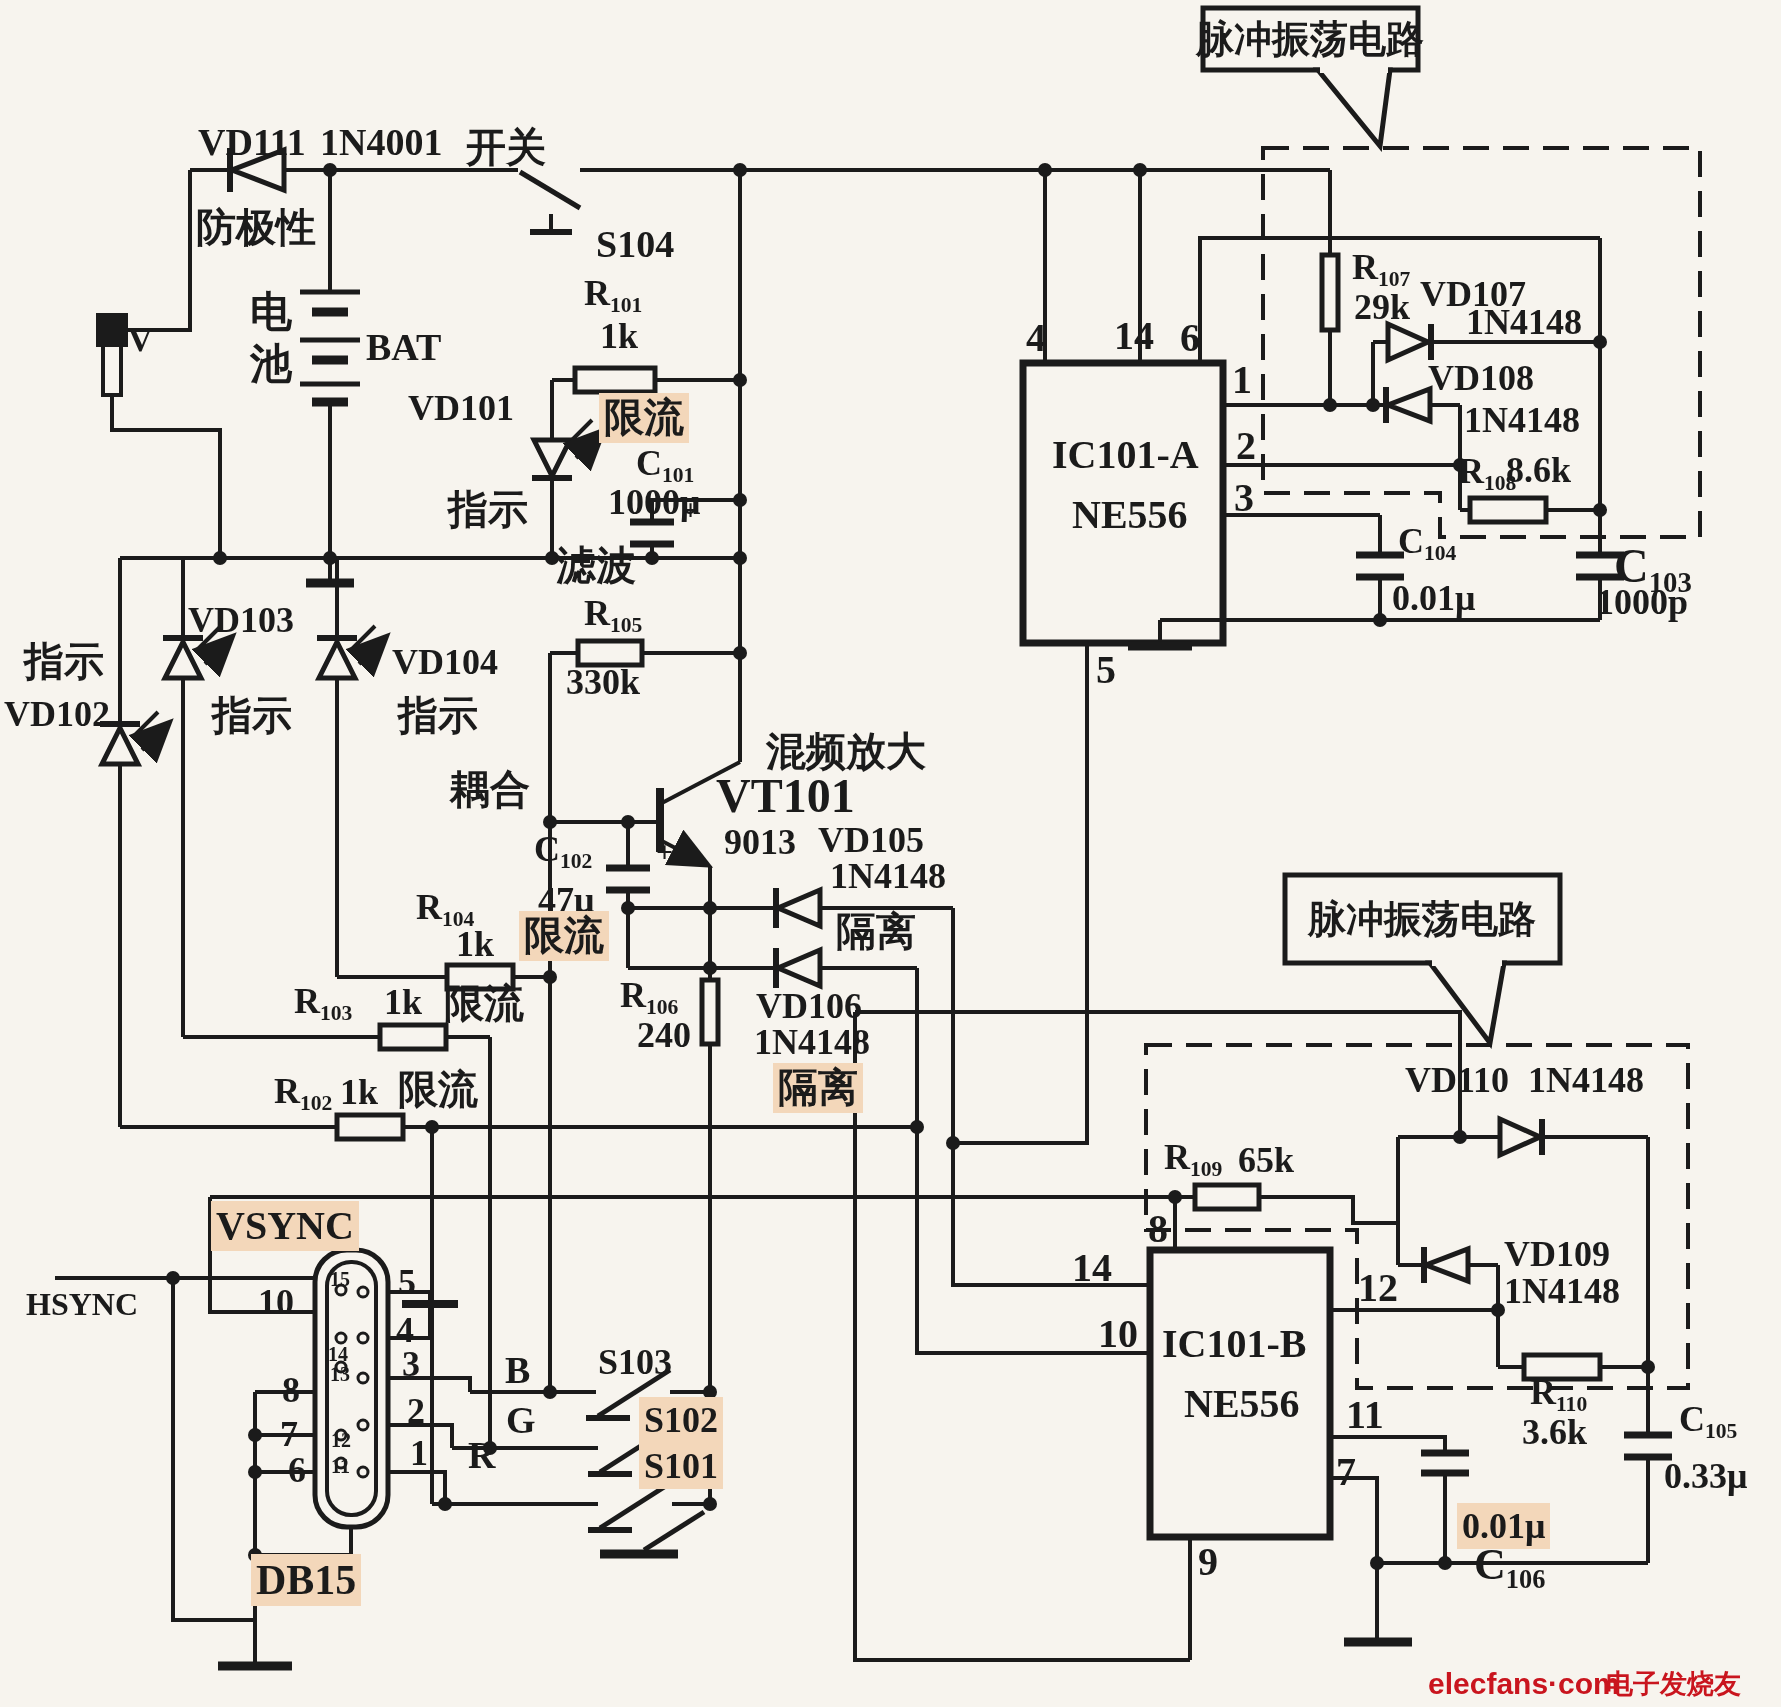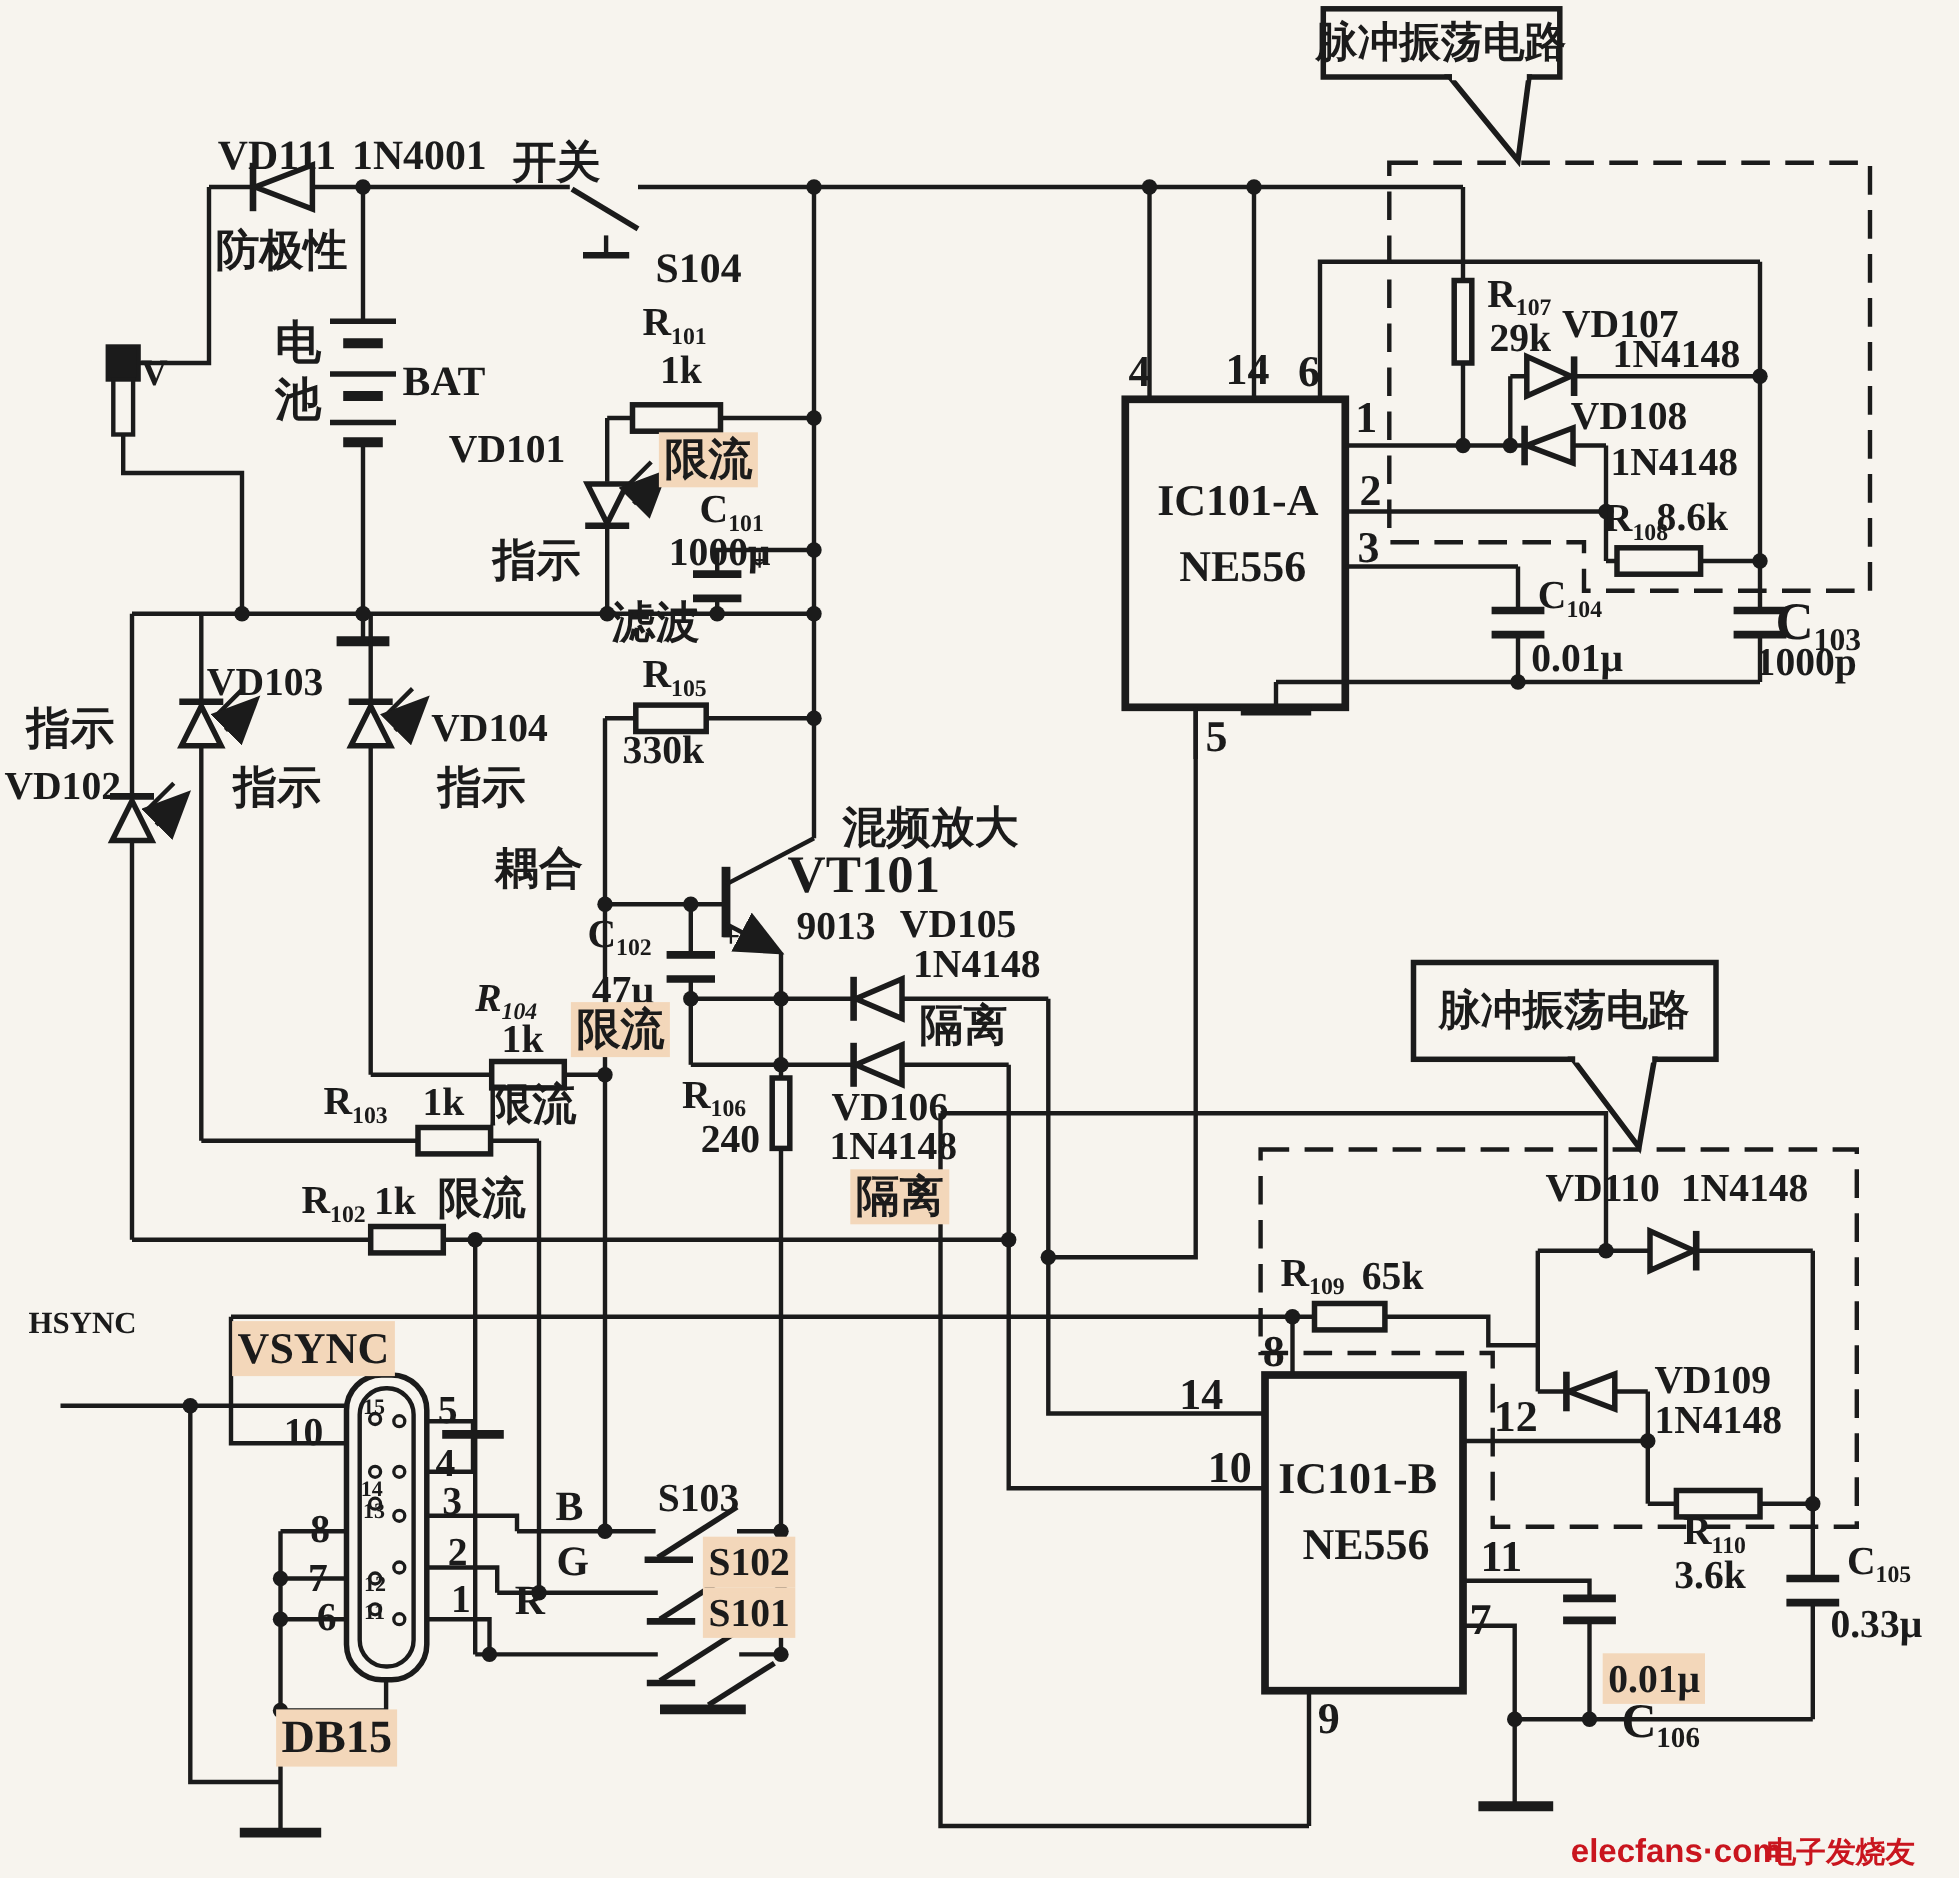--- a/index.html
+++ b/index.html
@@ -391,34 +391,34 @@
       <div class="label" style="left: 766px; top: 752px; font-size: 40px;"><span>混频放大</span></div>
       <div class="label" style="left: 716px; top: 796px; font-size: 48px;"><span>VT101</span></div>
       <div class="label" style="left: 724px; top: 842px; font-size: 36px;"><span>9013</span></div>
       <div class="label" style="left: 818px; top: 840px; font-size: 36px;"><span>VD105</span></div>
       <div class="label" style="left: 830px; top: 876px; font-size: 36px;"><span>1N4148</span></div>
       <div class="label" style="left: 836px; top: 932px; font-size: 40px;"><span>隔离</span></div>
       <div class="label" style="left: 534px; top: 852px; font-size: 36px;"><span>C</span><span class="sub">102</span></div>
       <div class="label" style="left: 538px; top: 900px; font-size: 36px;"><span>47μ</span></div>
       <div class="label hl" style="left: 524px; top: 936px; font-size: 40px;"><span>限流</span></div>
       <div class="label" style="left: 656px; top: 852px; font-size: 30px;"><span>+</span></div>
-      <div class="label" style="left: 432px; top: 910px; font-size: 36px; font-style: italic;"><span>R</span><span class="sub">104</span></div>
+      <div class="label" style="left: 416px; top: 910px; font-size: 36px;"><span>R</span><span class="sub">104</span></div>
       <div class="label" style="left: 456px; top: 944px; font-size: 36px;"><span>1k</span></div>
       <div class="label" style="left: 620px; top: 998px; font-size: 36px;"><span>R</span><span class="sub">106</span></div>
       <div class="label" style="left: 637px; top: 1035px; font-size: 36px;"><span>240</span></div>
       <div class="label" style="left: 756px; top: 1006px; font-size: 36px;"><span>VD106</span></div>
       <div class="label" style="left: 754px; top: 1042px; font-size: 36px;"><span>1N4148</span></div>
       <div class="label hl" style="left: 778px; top: 1088px; font-size: 40px;"><span>隔离</span></div>
       <div class="label" style="left: 294px; top: 1004px; font-size: 36px;"><span>R</span><span class="sub">103</span></div>
       <div class="label" style="left: 384px; top: 1002px; font-size: 36px;"><span>1k</span></div>
       <div class="label" style="left: 444px; top: 1004px; font-size: 40px;"><span>限流</span></div>
       <div class="label" style="left: 274px; top: 1094px; font-size: 36px;"><span>R</span><span class="sub">102</span></div>
       <div class="label" style="left: 340px; top: 1092px; font-size: 36px;"><span>1k</span></div>
       <div class="label" style="left: 398px; top: 1090px; font-size: 40px;"><span>限流</span></div>
-      <div class="label" style="left: 26px; top: 1204px; font-size: 28px; font-family: Liberation Serif, serif;"><span>HSYNC</span></div>
+      <div class="label" style="left: 26px; top: 1304px; font-size: 32px; font-family: Liberation Serif, serif;"><span>HSYNC</span></div>
       <div class="label hl" style="left: 216px; top: 1226px; font-size: 40px;"><span>VSYNC</span></div>
       <div class="label" style="left: 258px; top: 1302px; font-size: 36px;"><span>10</span></div>
       <div class="label" style="left: 282px; top: 1390px; font-size: 36px;"><span>8</span></div>
       <div class="label" style="left: 280px; top: 1434px; font-size: 36px;"><span>7</span></div>
       <div class="label" style="left: 288px; top: 1470px; font-size: 36px;"><span>6</span></div>
       <div class="label" style="left: 398px; top: 1282px; font-size: 36px;"><span>5</span></div>
       <div class="label" style="left: 396px; top: 1330px; font-size: 36px;"><span>4</span></div>
       <div class="label" style="left: 402px; top: 1364px; font-size: 36px;"><span>3</span></div>
       <div class="label" style="left: 407px; top: 1411px; font-size: 36px;"><span>2</span></div>
       <div class="label" style="left: 410px; top: 1453px; font-size: 36px;"><span>1</span></div>

